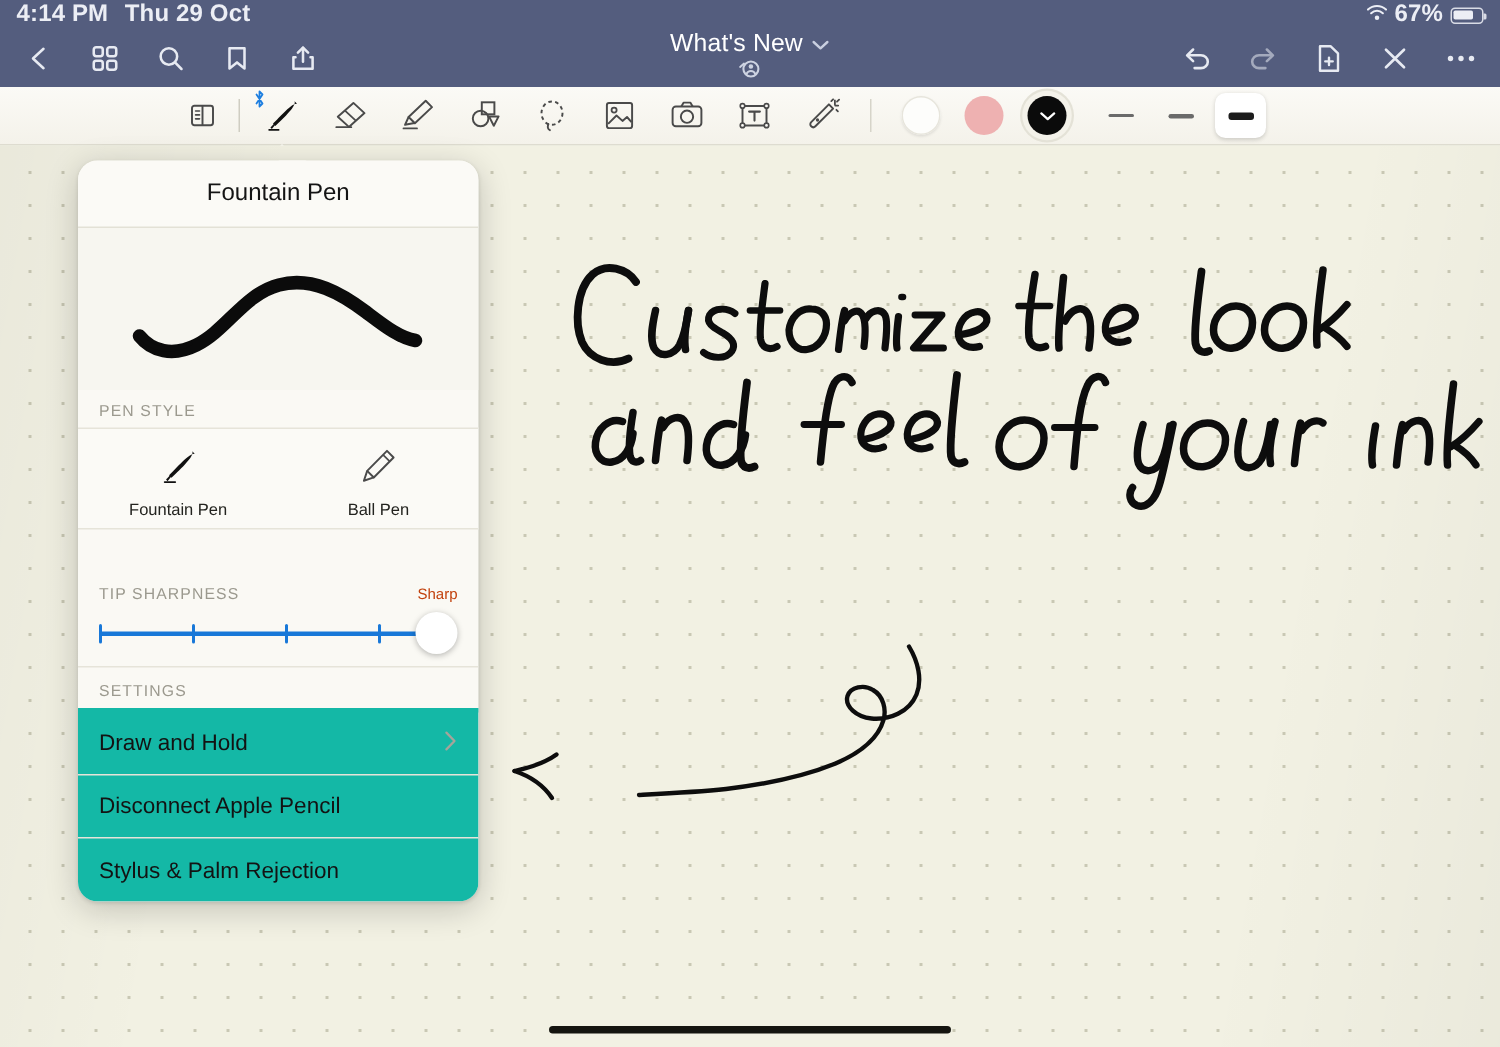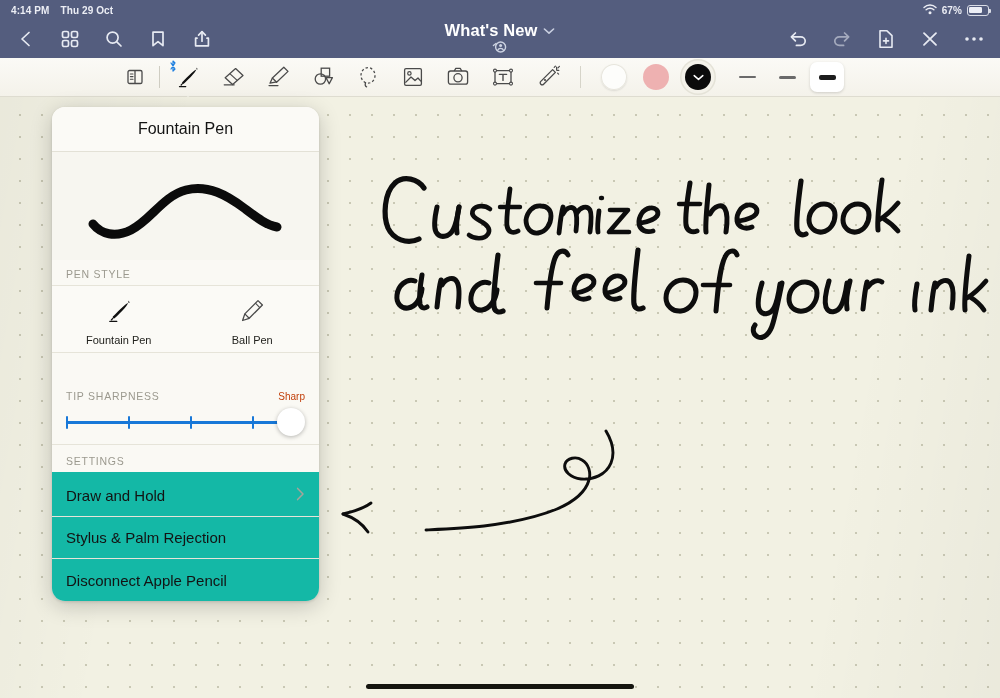--- a/index.html
+++ b/index.html
@@ -10,21 +10,21 @@
     background: #f1f0e4;
   }
   #app { position: relative; width: 1000px; height: 698px; }
 
   
   .statusbar {
     position: absolute; left: 0; top: 0; width: 1000px; height: 20px;
     background: #545d7e;
     display: flex; align-items: center;
     color: #eceef5;
-    font-size: 10px; font-weight: bold;
+    font-size: 16px; font-weight: bold;
     padding: 0 11px;
     letter-spacing: .1px;
   }
   .sb-left { display: flex; align-items: center; gap: 11px; }
   .sb-right { margin-left: auto; display: flex; align-items: center; gap: 5px; }
   .wifi-icon { display: block; }
   .battery {
     width: 22px; height: 11px; border: 1.3px solid #d9dce6; border-radius: 3px;
     position: relative; display: inline-block;
   }
@@ -49,21 +49,21 @@
   .nav-icon { width: 24px; height: 24px; display: flex; align-items: center; justify-content: center; color: #e7eaf2; }
   .nav-icon svg { display: block; }
 
   .nav-title-wrap {
     position: absolute; left: 0; right: 0; top: 0; height: 38px;
     display: flex; flex-direction: column; align-items: center; justify-content: center;
     pointer-events: none;
   }
   .nav-title-row { display: flex; align-items: center; gap: 6px; pointer-events: auto; }
   .nav-title {
-    color: #ffffff; font-size: 16.5px; font-weight: bold; letter-spacing: .1px;
+    color: #ffffff; font-size: 16.5px; font-weight: normal; letter-spacing: .1px;
   }
   .nav-title-chev { color: #c9cfe0; display: block; }
   .nav-sub-icon { margin-top: 0px; color: #cdd3e2; pointer-events: auto; }
 
   
   .toolbar {
     position: absolute; left: 0; top: 58px; width: 1000px; height: 39px;
     background: linear-gradient(#fbfaf6, #f4f2ea);
     border-bottom: 1px solid #dedcd0;
     display: flex; align-items: center;
@@ -592,21 +592,21 @@
     <div class="settings-list">
       <div class="set-item">
         <span>Draw and Hold</span>
         <span class="chev">
           <svg width="9" height="14" viewBox="0 0 9 14" fill="none">
               <path d="M1.6 1.4 7 7l-5.4 5.6" stroke="currentColor" stroke-width="1.5" stroke-linecap="round" stroke-linejoin="round"></path>
             </svg>
         </span>
       </div>
       <div class="set-item">
+        <span>Disconnect Apple Pencil</span>
+      </div>
+      <div class="set-item">
         <span>Stylus &amp; Palm Rejection</span>
       </div>
-      <div class="set-item">
-        <span>Disconnect Apple Pencil</span>
-      </div>
     </div>
   </div>
 
 </div>
 
 </body></html>

